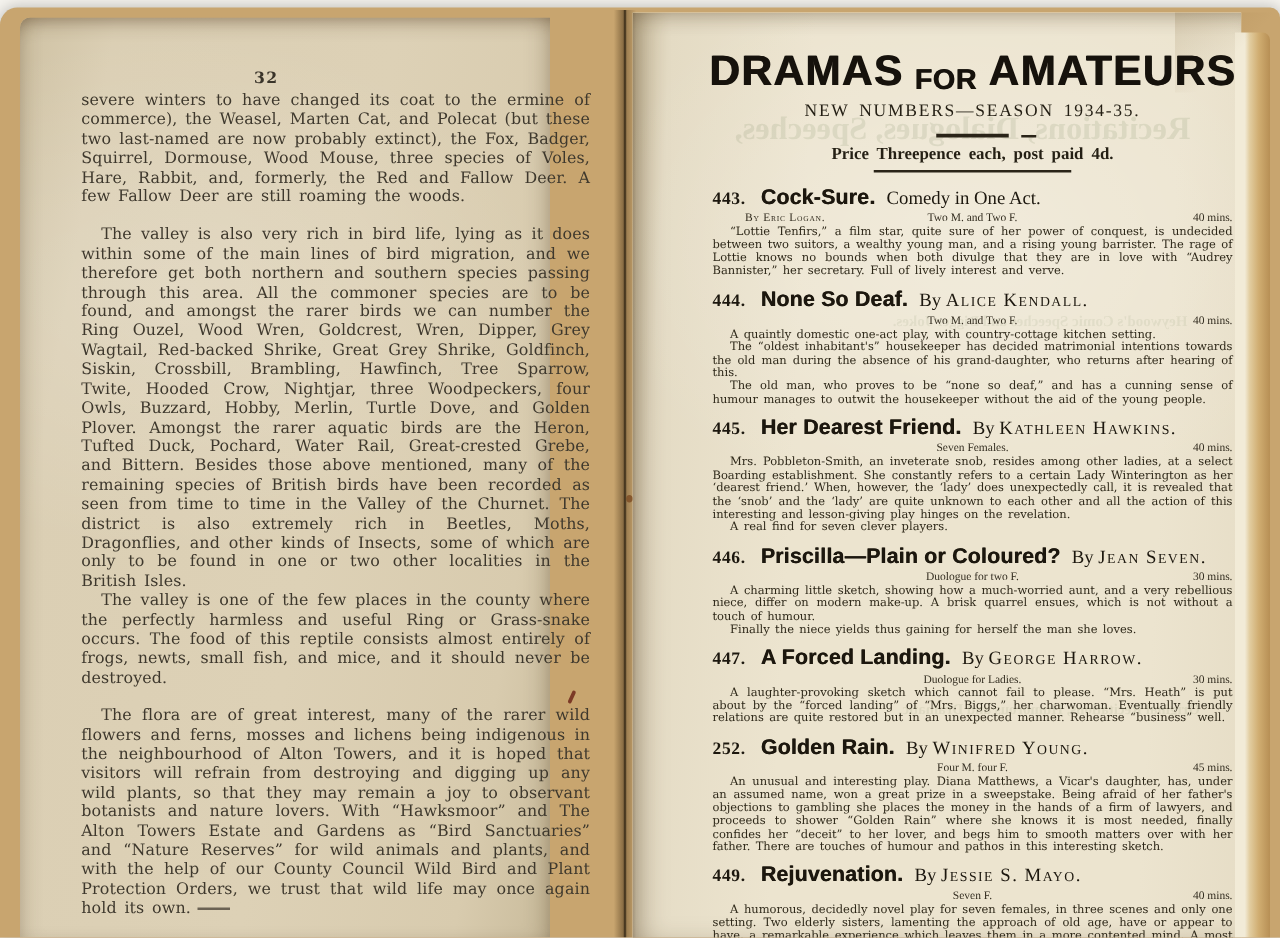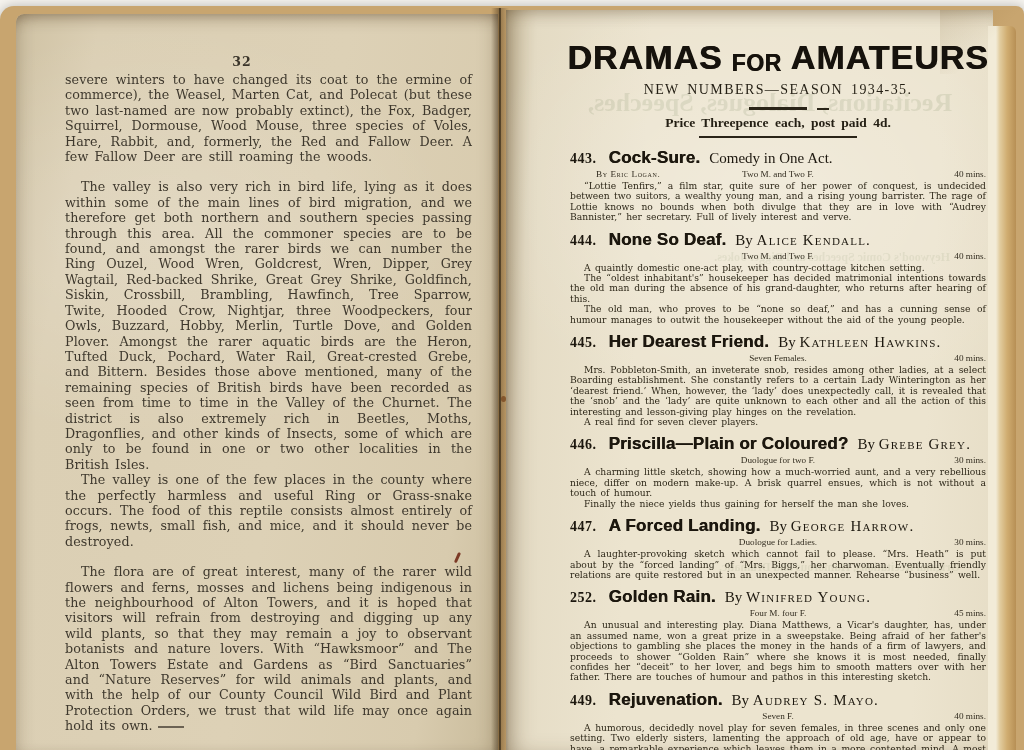--- a/index.html
+++ b/index.html
@@ -10,21 +10,21 @@
   }
   
   .book-base{
     position:absolute;left:0;top:6px;width:1024px;height:744px;
     background:linear-gradient(115deg,#e3c astaut);
     background:#c8a56f;
     border-radius:14px 8px 0 0;
     box-shadow:0 0 12px rgba(0,0,0,.25);
   }
   .page-left{
-    position:absolute;left:16px;top:14px;width:482px;height:736px;
+    position:absolute;left:16px;top:14px;width:424px;height:736px;
     border-radius:8px 0 0 0;
     background:
       radial-gradient(ellipse 420px 300px at 30% 30%, rgba(255,255,255,.18), rgba(255,255,255,0) 70%),
       linear-gradient(100deg,#cfc2a4 0%,#dbcfb4 14%,#ddd1b6 55%,#d8cbae 86%,#c9bb9b 100%);
     box-shadow:
       inset 0 16px 16px -14px rgba(70,45,15,.45),
       inset 14px 0 18px -14px rgba(70,45,15,.30),
       inset -12px 0 20px -12px rgba(60,40,12,.38);
   }
   .page-right{
@@ -180,21 +180,21 @@
       </section>
       <section class="entry">
         <div class="e-head"><span class="e-num">445.</span><span class="e-title">Her Dearest Friend.</span><span class="e-suffix"><span>By </span><span class="sc">Kathleen Hawkins.</span></span></div>
         <div class="e-detail"><span class="e-cast">Seven Females.</span><span class="e-dur">40 mins.</span></div>
         <div class="e-desc">
           <p>Mrs. Pobbleton-Smith, an inveterate snob, resides among other ladies, at a select Boarding establishment.  She constantly refers to a certain Lady Winterington as her ‘dearest friend.’  When, however, the ‘lady’ does unexpectedly call, it is revealed that the ‘snob’ and the ‘lady’ are quite unknown to each other and all the action of this interesting and lesson-giving play hinges on the revelation.</p>
           <p>A real find for seven clever players.</p>
         </div>
       </section>
       <section class="entry">
-        <div class="e-head"><span class="e-num">446.</span><span class="e-title">Priscilla—Plain or Coloured?</span><span class="e-suffix"><span>By </span><span class="sc">Grebe Grey.</span></span></div>
+        <div class="e-head"><span class="e-num">446.</span><span class="e-title">Priscilla—Plain or Coloured?</span><span class="e-suffix"><span>By </span><span class="sc">Jean Seven.</span></span></div>
         <div class="e-detail"><span class="e-cast">Duologue for two F.</span><span class="e-dur">30 mins.</span></div>
         <div class="e-desc">
           <p>A charming little sketch, showing how a much-worried aunt, and a very rebellious niece, differ on modern make-up.  A brisk quarrel ensues, which is not without a touch of humour.</p>
           <p>Finally the niece yields thus gaining for herself the man she loves.</p>
         </div>
       </section>
       <section class="entry">
         <div class="e-head"><span class="e-num">447.</span><span class="e-title">A Forced Landing.</span><span class="e-suffix"><span>By </span><span class="sc">George Harrow.</span></span></div>
         <div class="e-detail"><span class="e-cast">Duologue for Ladies.</span><span class="e-dur">30 mins.</span></div>
         <div class="e-desc">
@@ -202,21 +202,21 @@
         </div>
       </section>
       <section class="entry">
         <div class="e-head"><span class="e-num">252.</span><span class="e-title">Golden Rain.</span><span class="e-suffix"><span>By </span><span class="sc">Winifred Young.</span></span></div>
         <div class="e-detail"><span class="e-cast">Four M. four F.</span><span class="e-dur">45 mins.</span></div>
         <div class="e-desc">
           <p>An unusual and interesting play.  Diana Matthews, a Vicar's daughter, has, under an assumed name, won a great prize in a sweepstake.  Being afraid of her father's objections to gambling she places the money in the hands of a firm of lawyers, and proceeds to shower “Golden Rain” where she knows it is most needed, finally confides her “deceit” to her lover, and begs him to smooth matters over with her father.  There are touches of humour and pathos in this interesting sketch.</p>
         </div>
       </section>
       <section class="entry">
-        <div class="e-head"><span class="e-num">449.</span><span class="e-title">Rejuvenation.</span><span class="e-suffix"><span>By </span><span class="sc">Audrey S. Mayo.</span></span></div>
+        <div class="e-head"><span class="e-num">449.</span><span class="e-title">Rejuvenation.</span><span class="e-suffix"><span>By </span><span class="sc">Jessie S. Mayo.</span></span></div>
         <div class="e-detail"><span class="e-cast">Seven F.</span><span class="e-dur">40 mins.</span></div>
         <div class="e-desc">
           <p>A humorous, decidedly novel play for seven females, in three scenes and only one setting.  Two elderly sisters, lamenting the approach of old age, have or appear to have, a remarkable experience which leaves them in a more contented mind.  A most novel and interesting play.</p>
         </div>
       </section>
     </div>
 
 </div>
 
 <div class="gutter"></div>

